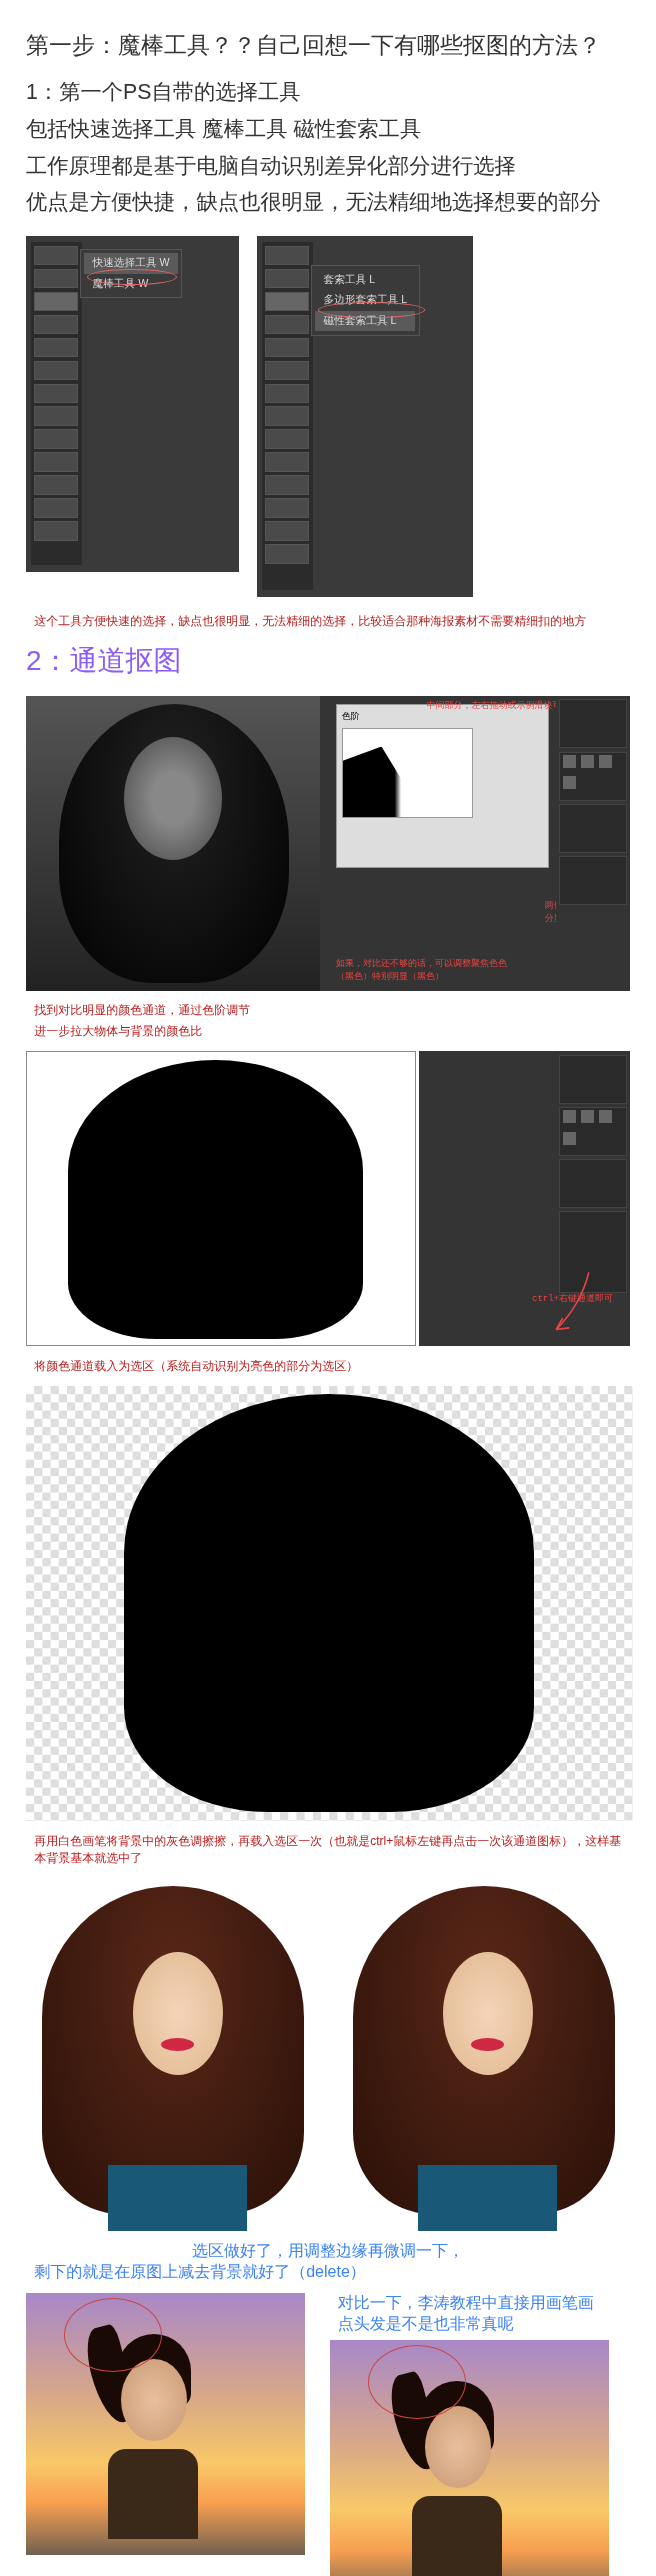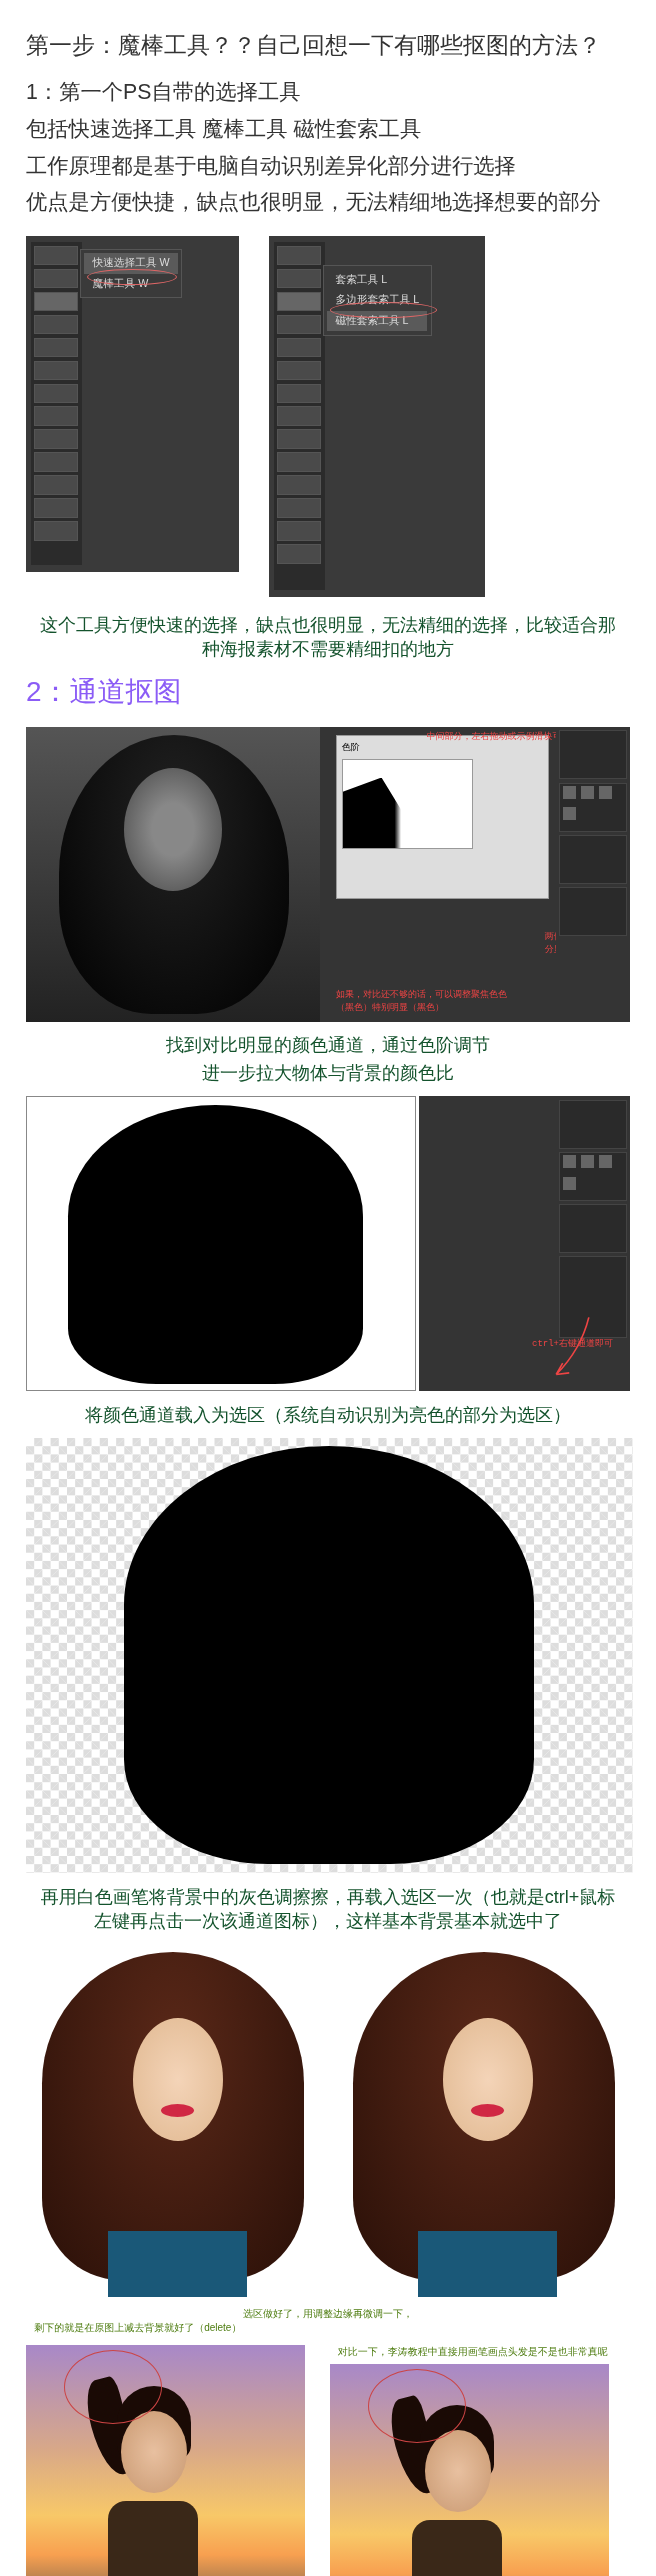--- a/index.html
+++ b/index.html
@@ -1,24 +1,24 @@
 <!DOCTYPE html>
 <html style="font-size:13px"><head>
   <meta charset="utf-8">
   <style>
     * { margin: 0; padding: 0; box-sizing: border-box; }
     body { font-family: "Microsoft YaHei", SimSun, sans-serif; background: #fff; width: 656px; }
     .content { padding: 29.5px 26px; }
     .heading { font-size: 23px; color: #333; margin-bottom: 16.4px; }
     .text-block { font-size: 21.3px; color: #333; line-height: 1.5; margin: 4.9px 0; }
-    .text-caption { font-size: 18px; color: #14532d; margin: 11.5px 0; padding: 0 8.2px; text-align: center; }
+    .text-caption { font-size: 12px; color: #b91c1c; margin: 11.5px 0; padding: 0 8.2px; }
     .section-title { font-size: 28px; color: #8b5cf6; margin: 9.8px 0 16.4px; }
     
     
-    .ps-tools-row { display: flex; gap: 30px; margin: 16.4px 0; align-items: flex-start; }
+    .ps-tools-row { display: flex; gap: 18px; margin: 16.4px 0; align-items: flex-start; }
     .ps-toolbar { background: #3a3a3a; padding: 6.6px 4.9px; width: 213px; height: 336px; position: relative; }
     .ps-toolbar-inner { background: #2b2b2b; width: 51px; height: 100%; padding: 3.3px; display: flex; flex-direction: column; gap: 3.3px; }
     .ps-tool-ic { width: 44px; height: 19.7px; background: #4a4a4a; border: 0.8px solid #555; }
     .ps-tool-ic.active { background: #666; }
     .ps-flyout { position: absolute; top: 13px; left: 54px; background: #3a3a3a; border: 0.8px solid #555; padding: 3.3px; font-size: 10.7px; color: #ddd; }
     .ps-flyout-item { padding: 3.3px 8.2px; white-space: nowrap; display: flex; align-items: center; gap: 4.9px; }
     .ps-flyout-item.sel { background: #5a5a5a; }
     .ellipse-mark { position: absolute; border: 0.8px solid #d66; border-radius: 50%; pointer-events: none; }
     
     
@@ -62,21 +62,21 @@
     .sunset-row { display: flex; gap: 24.6px; margin: 9.8px 0; align-items: flex-start; }
     .sunset-fig { width: 279px; height: 262px; position: relative; overflow: hidden; }
     .sunset-sky { position: absolute; inset: 0; background: linear-gradient(to bottom, #a888c8 0%, #d8a888 40%, #f8c868 65%, #f8a050 80%, #706050 100%); }
     .sunset-person { position: absolute; top: 33px; left: 66px; width: 123px; height: 213px; }
     .sp-head { width: 66px; height: 82px; background: radial-gradient(ellipse, #e8c0a0, #c89870); border-radius: 50%; position: absolute; left: 29px; top: 33px; }
     .sp-hair { width: 74px; height: 74px; background: #1a0a05; border-radius: 50% 50% 20% 20%; position: absolute; left: 24.6px; top: 8.2px; }
     .sp-pony { width: 36px; height: 98px; background: #1a0a05; position: absolute; left: 0; top: 0; border-radius: 50% 20% 20% 60%; transform: rotate(-15deg); }
     .sp-body { width: 90px; height: 90px; background: #3a2818; position: absolute; left: 16.4px; top: 123px; border-radius: 20% 20% 0 0; }
     .circle-mark { position: absolute; border: 0.8px solid #c44; border-radius: 50%; }
     .sunset-texts { width: 287px; }
-    .sm-text { font-size: 10px; color: #4d7c0f; padding: 0 8.2px; }
+    .sm-text { font-size: 16px; color: #3b82f6; padding: 0 8.2px; }
   </style>
 </head>
 <body>
 
 <div class="content">
   <div class="heading">第一步：魔棒工具？？自己回想一下有哪些抠图的方法？</div>
 
   <div class="text-block">1：第一个PS自带的选择工具</div>
   <div class="text-block">包括快速选择工具 魔棒工具 磁性套索工具</div>
   <div class="text-block">工作原理都是基于电脑自动识别差异化部分进行选择</div>

